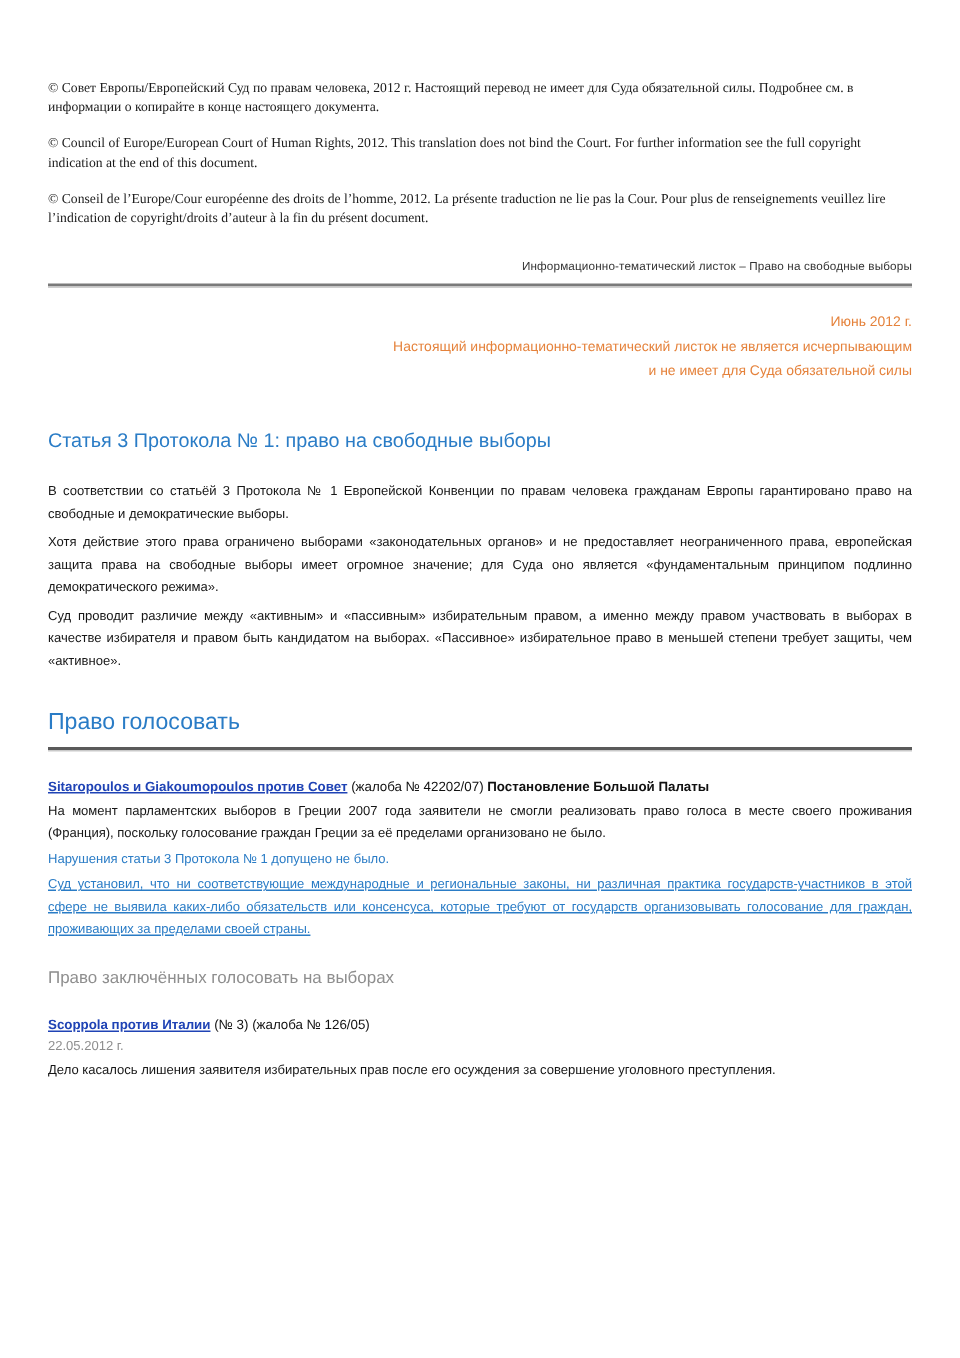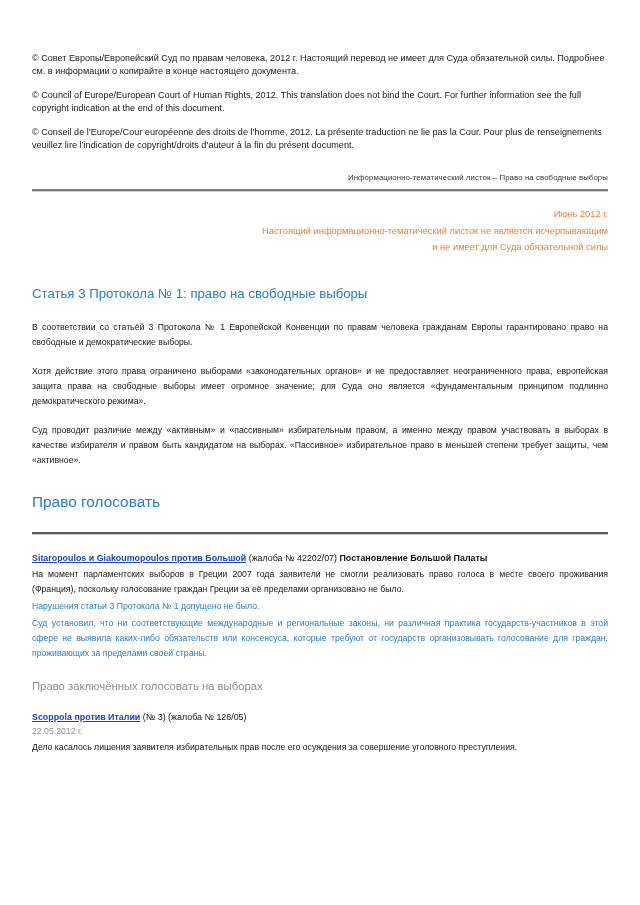--- a/index.html
+++ b/index.html
@@ -19,21 +19,21 @@
     width: 640px;
     height: 905px;
     box-sizing: border-box;
     padding: 0 32px;
     overflow: hidden;
   }
 
   
   .copyright-block {
     padding-top: 52px;
-    font-family: Liberation Sans, sans-serif;
+    font-family: Liberation Serif, serif;
     font-size: 9.1px;
     line-height: 1.42;
     color: #1a1a1a;
     text-align: left;
   }
   .copyright-block p {
     margin: 0 0 11px 0;
   }
   .copyright-block p:last-child {
     margin-bottom: 0;
@@ -81,37 +81,37 @@
   .section-heading {
     margin-top: 31px;
     font-size: 13.2px;
     font-weight: normal;
     color: #2A7CC6;
     line-height: 1.25;
   }
 
   
   .body-par {
-    margin-top: 14px;
+    margin-top: 4px;
     font-size: 8.7px;
     line-height: 1.72;
     color: #161616;
     text-align: justify;
   }
   .body-par.first {
     margin-top: 17px;
   }
 
   
   .rule-heading {
     margin-top: 26px;
     font-size: 15.4px;
     font-weight: normal;
     color: #2A7CC6;
-    padding-bottom: 20px;
+    padding-bottom: 6px;
     line-height: 1.2;
   }
   .rule-heading-line {
     height: 0;
     border-top: 2px solid #5a5a5a;
     border-bottom: 1px solid #c9c9c9;
   }
 
   
   .gray-heading {
@@ -155,20 +155,21 @@
     font-size: 8.7px;
     line-height: 1.72;
     color: #161616;
     text-align: justify;
   }
   .case-par.blue {
     color: #2A7CC6;
   }
   .case-par.blue.nojust {
     text-align: justify;
+    text-decoration: underline;
   }
 </style>
 </head>
 <body>
 
 <div class="page">
 
   <div class="copyright-block">
     <p>© Совет Европы/Европейский Суд по правам человека, 2012 г.  Настоящий перевод не имеет для Суда обязательной силы. Подробнее см. в информации о копирайте в конце настоящего документа.</p>
     <p>© Council of Europe/European Court of Human Rights, 2012. This translation does not bind the Court. For further information see the full copyright indication at the end of this document.</p>
@@ -189,21 +190,21 @@
 
   <div class="body-par first">В соответствии со статьёй 3 Протокола № 1 Европейской Конвенции по правам человека гражданам Европы гарантировано право на свободные и демократические выборы.</div>
   <div class="body-par">Хотя действие этого права ограничено выборами «законодательных органов» и не предоставляет неограниченного права, европейская защита права на свободные выборы имеет огромное значение; для Суда оно является «фундаментальным принципом подлинно демократического режима».</div>
   <div class="body-par">Суд проводит различие между «активным» и «пассивным» избирательным правом, а именно между правом участвовать в выборах в качестве избирателя и правом быть кандидатом на выборах. «Пассивное» избирательное право в меньшей степени требует защиты, чем «активное».</div>
 
   <div class="rule-heading">Право голосовать</div>
   <div class="rule-heading-line"></div>
 
 
   <div class="case-entry">
-    <div class="case-title-line"><span class="case-link">Sitaropoulos и Giakoumopoulos против Большой</span><span class="case-title-rest"> (жалоба № 42202/07) </span><span class="case-bold">Постановление Большой Палаты</span></div>
+    <div class="case-title-line"><span class="case-link">Sitaropoulos и Giakoumopoulos против Совет</span><span class="case-title-rest"> (жалоба № 42202/07) </span><span class="case-bold">Постановление Большой Палаты</span></div>
     <div class="case-par">На момент парламентских выборов в Греции 2007 года заявители не смогли реализовать право голоса в месте своего проживания (Франция), поскольку голосование граждан Греции за её пределами организовано не было.</div>
     <div class="case-par blue">Нарушения статьи 3 Протокола № 1 допущено не было.</div>
     <div class="case-par blue nojust">Суд установил, что ни соответствующие международные и региональные законы, ни различная практика государств-участников в этой сфере не выявила каких-либо обязательств или консенсуса, которые требуют от государств организовывать голосование для граждан, проживающих за пределами своей страны.</div>
   </div>
 
   <div class="gray-heading">Право заключённых голосовать на выборах</div>
 
   <div class="case-entry">
     <div class="case-title-line"><span class="case-link">Scoppola против Италии</span><span class="case-title-rest"> (№ 3) (жалоба № 126/05)</span></div>
     <div class="case-date">22.05.2012 г.</div>

